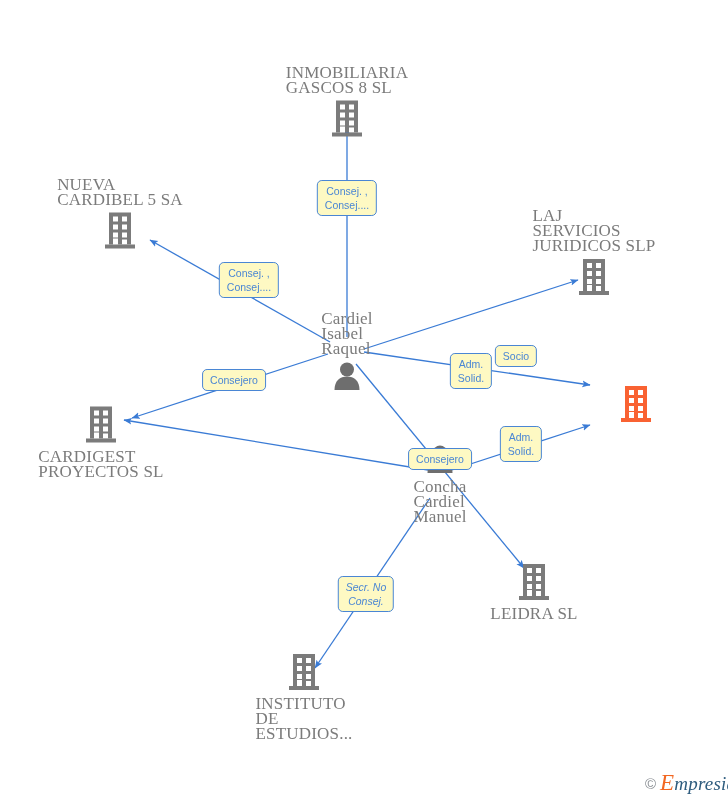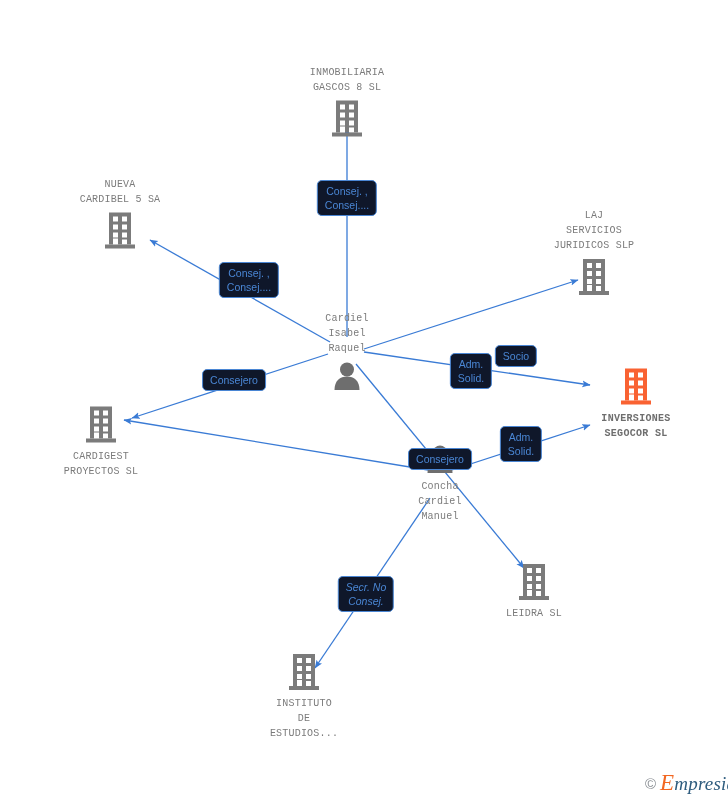--- a/index.html
+++ b/index.html
@@ -41,40 +41,40 @@
     align-items: center;
     width: 150px;
     margin-left: 0;
   }
   .node-inner.wide { width: 170px; }
   .node-glyph {
     display: block;
     line-height: 0;
   }
   .node-label {
-    font-size: 10px;
+    font-size: 17px;
     line-height: 15px;
     color: #7b7b7b;
-    text-align: center;
+    text-align: left;
     letter-spacing: 0.2px;
     white-space: pre-line;
-    font-family: Liberation Mono, monospace;
+    font-family: Liberation Serif, serif;
   }
   .node-label.bold {
     font-weight: bold;
     color: #6e6e6e;
     letter-spacing: 0.3px;
   }
   .node-label.above { margin-bottom: 5px; }
   .node-label.below { margin-top: 5px; }
 
   .edge-label {
     position: absolute;
     transform: translate(-50%, -50%);
-    background: #0f172a;
+    background: #fef9c3;
     border: 1px solid #4a86d4;
     border-radius: 5px;
     color: #4a86d4;
     font-size: 10.5px;
     line-height: 14px;
     text-align: center;
     padding: 3px 7px;
     white-space: pre-line;
     font-family: "Liberation Sans", sans-serif;
     box-sizing: border-box;
@@ -200,22 +200,20 @@
               <rect x="10" y="5" width="5" height="5" fill="#ffffff"></rect>
               <rect x="19" y="5" width="5" height="5" fill="#ffffff"></rect>
               <rect x="10" y="13" width="5" height="5" fill="#ffffff"></rect>
               <rect x="19" y="13" width="5" height="5" fill="#ffffff"></rect>
               <rect x="10" y="21" width="5" height="5" fill="#ffffff"></rect>
               <rect x="19" y="21" width="5" height="5" fill="#ffffff"></rect>
               <rect x="19" y="28" width="5" height="5" fill="#ffffff"></rect>
               <rect x="10" y="27" width="5" height="7" fill="#ffffff"></rect>
               <rect x="2" y="33" width="30" height="4" fill="#f96232"></rect>
             </svg></span>
-          <div class="node-label below bold">INVERSIONES
-SEGOCOR  SL</div>
         </div>
       </div>
       <div class="node" style="left: 101px; top: 442px;">
         <div class="node-inner">
           <span class="node-glyph"><svg width="34" height="38" viewBox="0 0 34 38" xmlns="http://www.w3.org/2000/svg">
               <rect x="6" y="1" width="22" height="32" fill="#7b7b7b"></rect>
               <rect x="10" y="5" width="5" height="5" fill="#ffffff"></rect>
               <rect x="19" y="5" width="5" height="5" fill="#ffffff"></rect>
               <rect x="10" y="13" width="5" height="5" fill="#ffffff"></rect>
               <rect x="19" y="13" width="5" height="5" fill="#ffffff"></rect>

